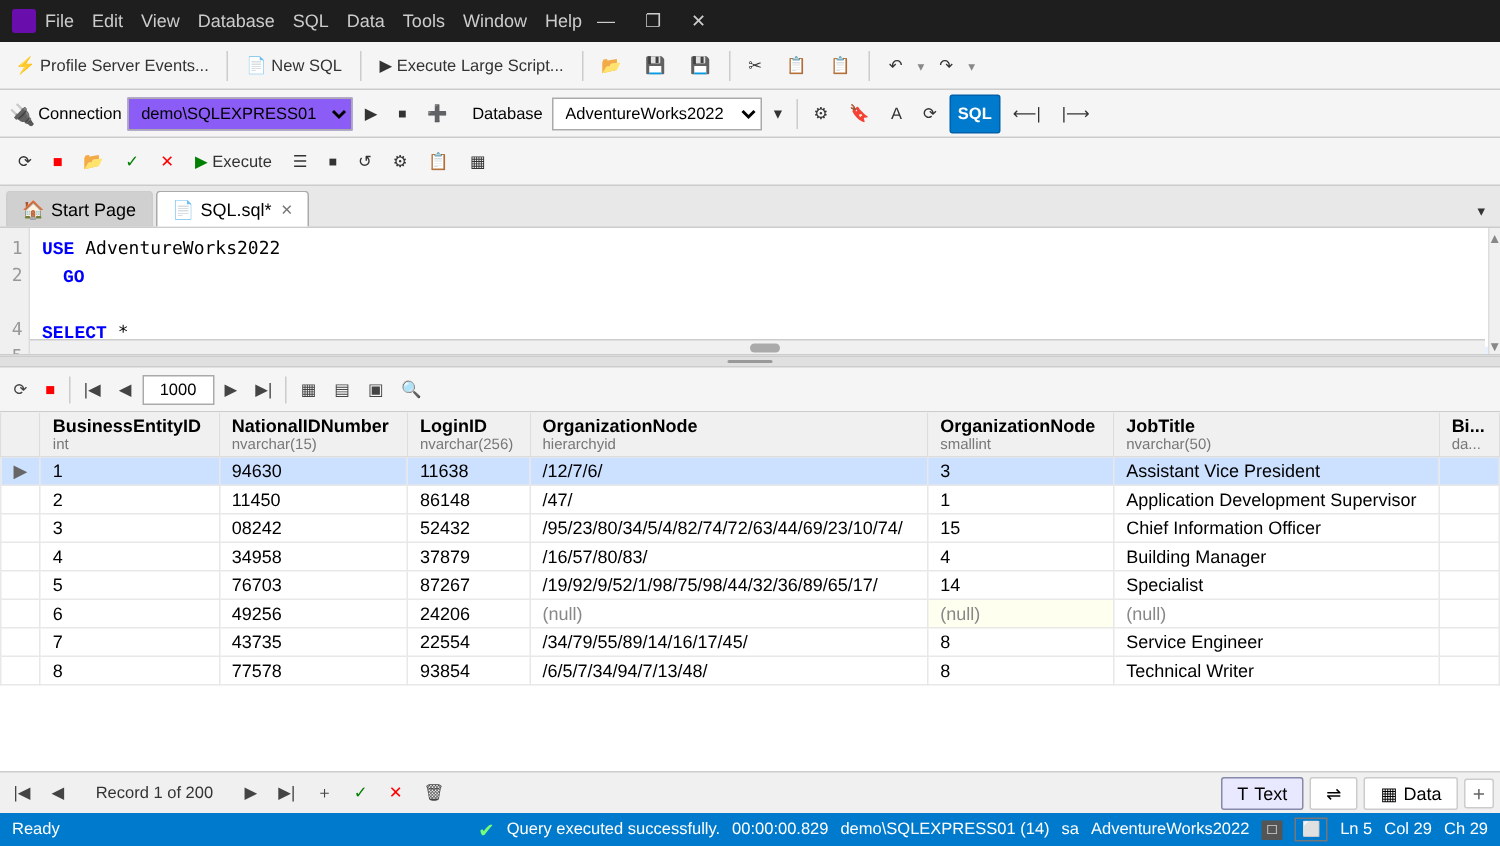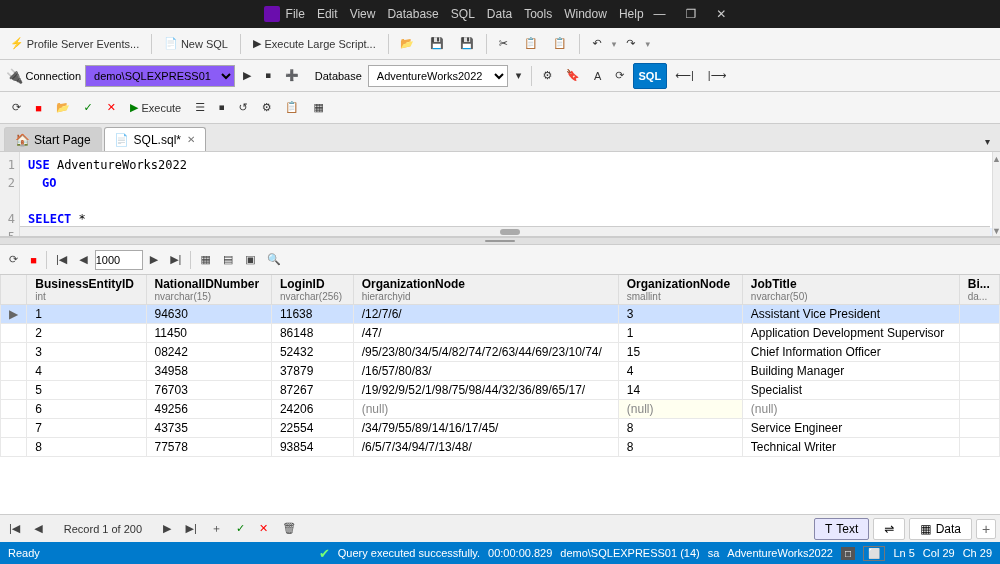--- a/index.html
+++ b/index.html
@@ -1,19 +1,19 @@
 <!DOCTYPE html>
 <html><head>
   <meta charset="utf-8">
   <style>
     * { box-sizing: border-box; margin: 0; padding: 0; }
     body { font-family: 'Segoe UI', sans-serif; font-size: 12px; background: #f0f0f0; color: #000; overflow: hidden; width: 1000px; height: 564px; }
 
     
-    #title-bar { background: #1e1e1e; color: #ccc; height: 28px; display: flex; align-items: center; justify-content: center; padding: 0 8px; }
+    #title-bar { background: #1e1e1e; color: #ccc; height: 28px; display: flex; align-items: center; justify-content: flex-start; padding: 0 8px; }
     #title-bar .app-icon { width: 16px; height: 16px; background: #6a0dad; border-radius: 2px; margin-right: 6px; display: inline-block; }
     #title-bar .title-left { display: flex; align-items: center; font-size: 12px; }
     #title-bar .title-menu { display: flex; gap: 12px; font-size: 12px; color: #ccc; }
     #title-bar .title-menu span { cursor: pointer; }
     #title-bar .win-controls { display: flex; gap: 0; }
     #title-bar .win-controls button { background: none; border: none; color: #ccc; cursor: pointer; padding: 4px 10px; font-size: 12px; }
 
     
     #toolbar1 { background: #f5f5f5; border-bottom: 1px solid #ccc; height: 32px; display: flex; align-items: center; padding: 0 4px; gap: 4px; }
     .tb-btn { background: none; border: 1px solid transparent; border-radius: 2px; cursor: pointer; padding: 2px 5px; font-size: 11px; display: flex; align-items: center; gap: 3px; color: #333; height: 26px; }
@@ -32,33 +32,33 @@
     
     #tab-bar { background: #e8e8e8; border-bottom: 1px solid #ccc; height: 28px; display: flex; align-items: flex-end; padding: 0 4px; }
     .tab { display: flex; align-items: center; height: 24px; padding: 0 10px; font-size: 12px; cursor: pointer; border: 1px solid #ccc; border-bottom: none; border-radius: 3px 3px 0 0; background: #d0d0d0; margin-right: 2px; gap: 4px; }
     .tab.active { background: #fff; border-color: #aaa; }
     .tab .tab-close { font-size: 10px; color: #777; cursor: pointer; margin-left: 2px; }
 
     
     #editor { background: #fff; border-bottom: 1px solid #ccc; height: 85px; display: flex; overflow: hidden; position: relative; }
     #line-numbers { background: #f0f0f0; border-right: 1px solid #ddd; padding: 4px 4px; font-family: Consolas, monospace; font-size: 12px; color: #999; line-height: 18px; min-width: 20px; text-align: right; user-select: none; }
     #editor-content { flex: 1; padding: 4px 8px; font-family: Consolas, monospace; font-size: 12px; line-height: 18px; overflow: auto; }
-    .kw { color: #0000ff; font-weight: bold; }
+    .kw { color: #0000ff; font-weight: bold; font-family: Liberation Mono, monospace; }
     .obj { color: #000; }
     .hl-line { background: #e8f0fe; display: block; margin: 0 -8px; padding: 0 8px; }
     #editor-scrollbar-h { height: 10px; background: #f0f0f0; border-top: 1px solid #ccc; position: absolute; bottom: 0; left: 20px; right: 10px; display: flex; align-items: center; }
     #editor-scrollbar-h .thumb { width: 20px; height: 6px; background: #aaa; border-radius: 3px; margin-left: 480px; }
     #split-handle { height: 8px; background: #e0e0e0; border-top: 1px solid #ccc; border-bottom: 1px solid #ccc; display: flex; align-items: center; justify-content: center; cursor: row-resize; }
     #split-handle::after { content: ''; width: 30px; height: 2px; background: #999; border-radius: 1px; }
 
     
     #results-toolbar { background: #f5f5f5; border-bottom: 1px solid #ccc; height: 30px; display: flex; align-items: center; padding: 0 4px; gap: 2px; }
     .rtb-btn { background: none; border: 1px solid transparent; border-radius: 2px; cursor: pointer; padding: 1px 4px; font-size: 11px; display: flex; align-items: center; height: 22px; color: #444; }
     .rtb-sep { width: 1px; background: #ccc; height: 18px; margin: 0 2px; }
-    #page-input { width: 48px; border: 1px solid #aaa; font-size: 11px; height: 20px; }
+    #page-input { width: 48px; border: 1px solid #aaa; text-align: center; font-size: 11px; height: 20px; }
 
     
     #results-grid { flex: 1; overflow: auto; background: #fff; }
     #grid-table { border-collapse: collapse; font-size: 12px; width: 100%; }
     #grid-table th { background: #f0f0f0; border: 1px solid #ddd; border-top: none; padding: 2px 8px; text-align: left; font-weight: normal; position: sticky; top: 0; white-space: nowrap; }
     #grid-table th .col-name { font-weight: 600; color: #000; }
     #grid-table th .col-type { color: #777; font-size: 10px; display: block; }
     #grid-table td { border: 1px solid #e8e8e8; padding: 2px 8px; white-space: nowrap; }
     #grid-table tr.selected td { background: #cce0ff; }
     .row-indicator { width: 14px; text-align: center; color: #666; }

